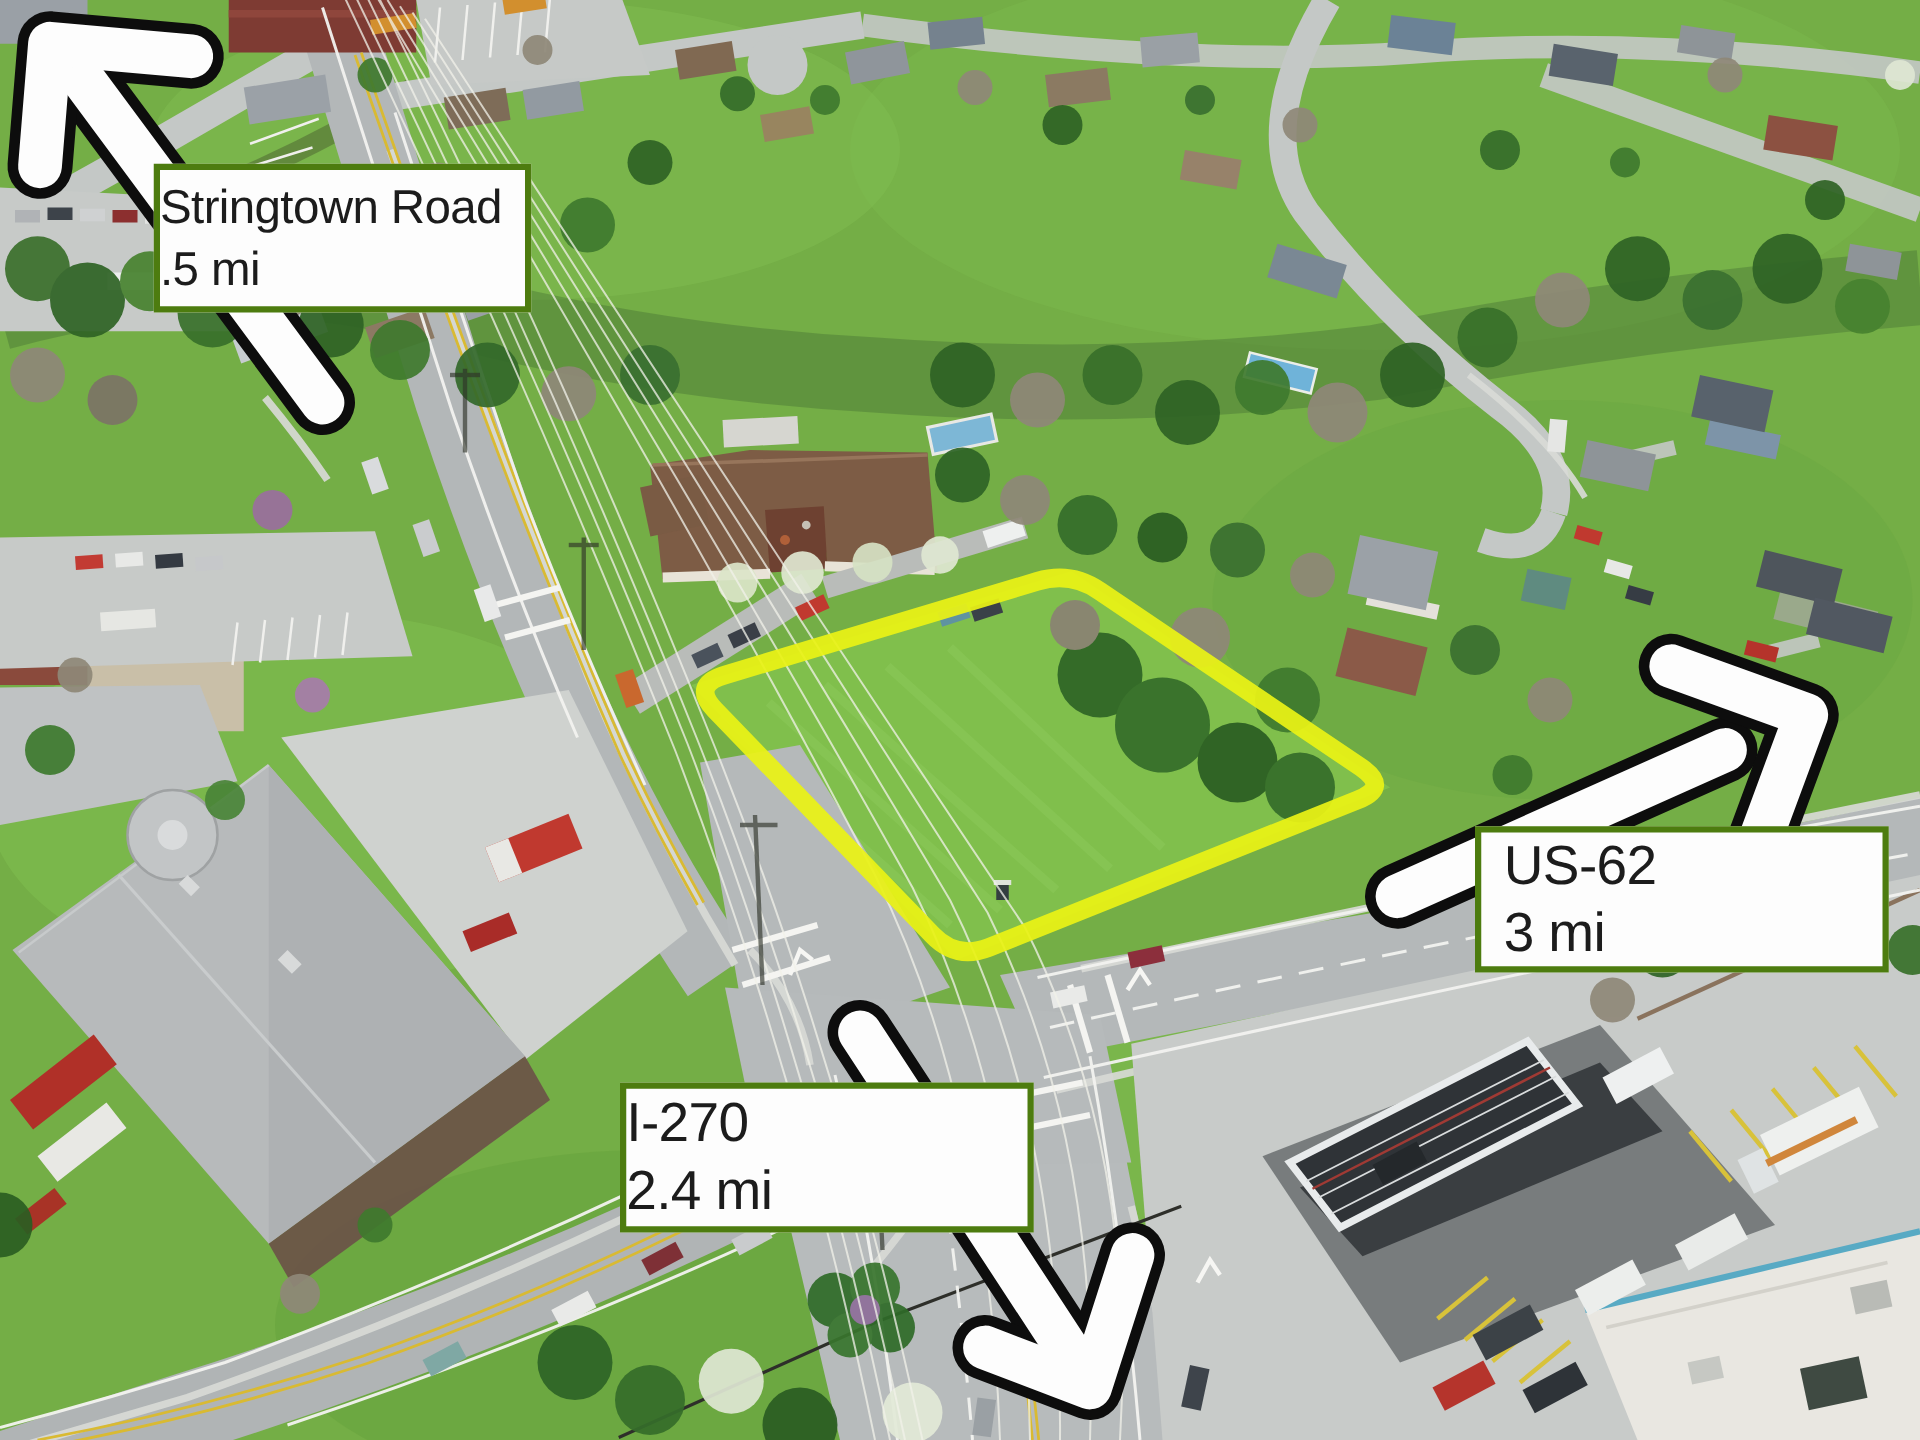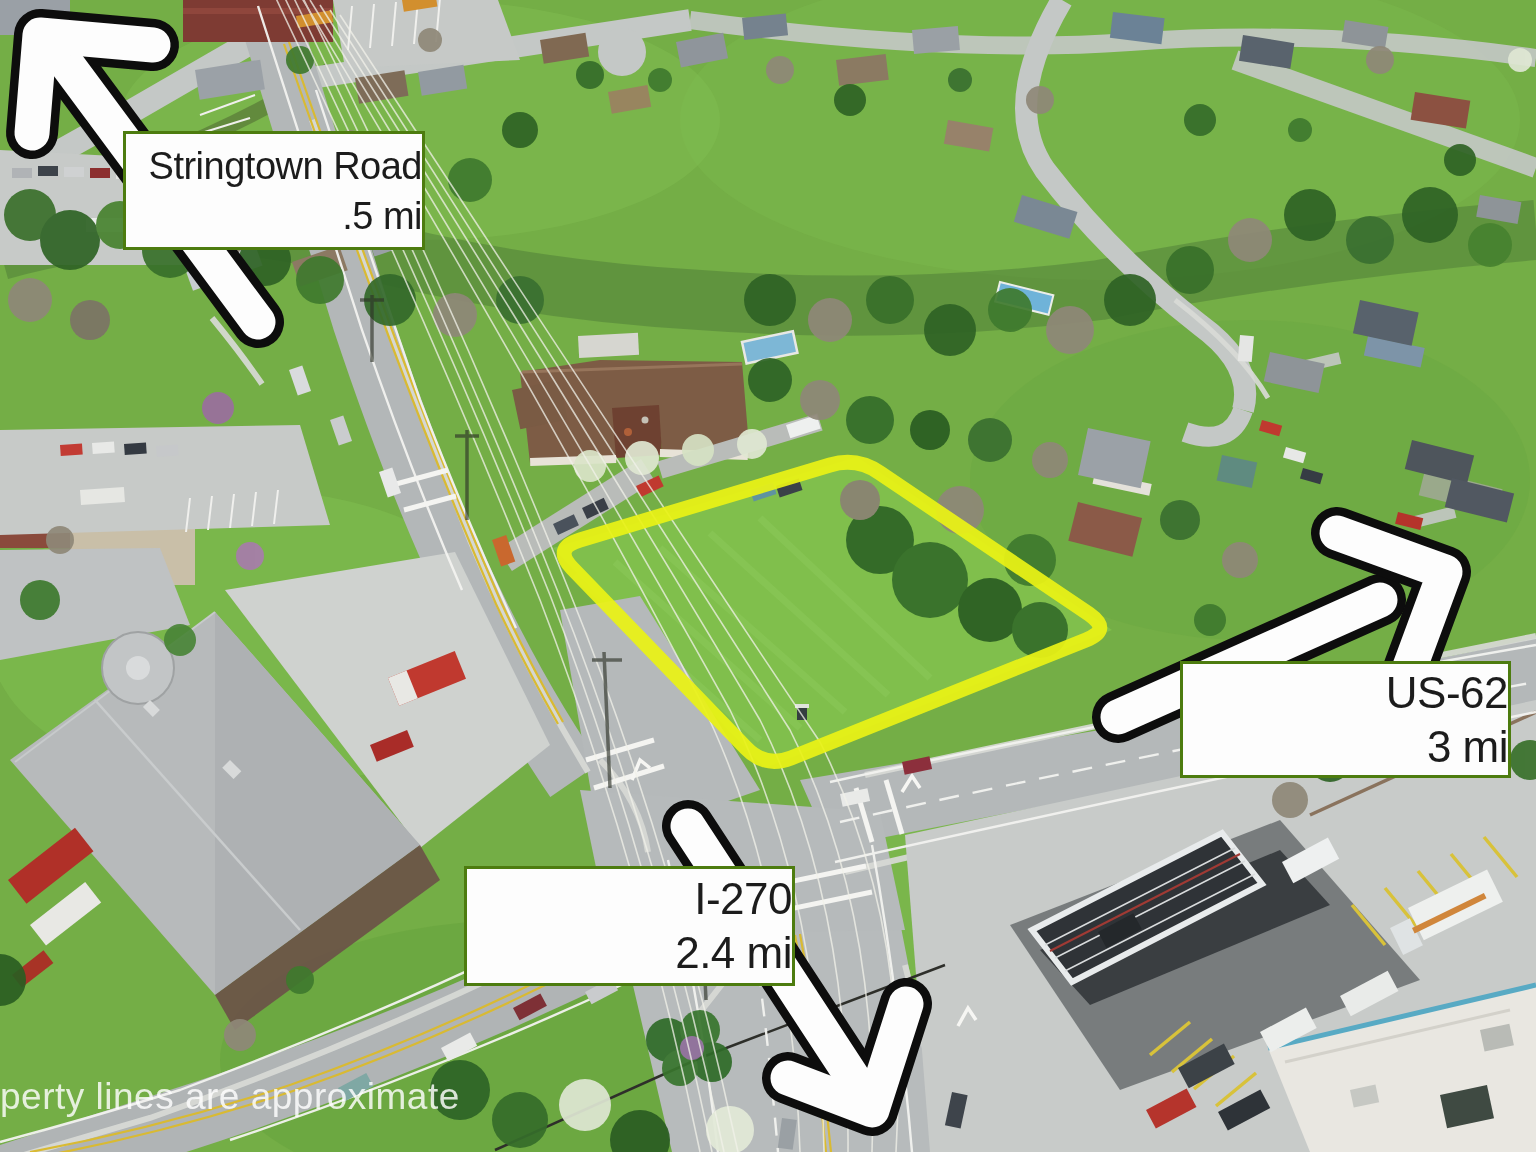--- a/index.html
+++ b/index.html
@@ -1,24 +1,24 @@
 <!DOCTYPE html>
 <html><head>
 <meta charset="utf-8">
 <style>
   html,body{margin:0;padding:0;background:#222;}
   .stage{position:relative;width:1536px;height:1152px;overflow:hidden;
          font-family:"Liberation Sans",sans-serif;background:#74ae46;}
   .stage > svg{position:absolute;left:0;top:0;display:block;}
-  .label-box{position:absolute;box-sizing:border-box;background:#fdfdfd;border:3px solid #4d7c0f;
-             color:#1c1c1c;display:flex;flex-direction:column;align-items:flex-end;justify-content:center;
+  .label-box{position:absolute;box-sizing:border-box;background:#fdfdfd;border:5px solid #4d7c0f;
+             color:#1c1c1c;display:flex;flex-direction:column;align-items:flex-start;justify-content:center;
              text-align:center;letter-spacing:-0.5px;z-index:30;}
   .lb-1{left:123px;top:131px;width:302px;height:119px;font-size:38px;line-height:50px;}
-  .lb-2{left:1180px;top:661px;width:331px;height:117px;font-size:44px;line-height:54px;}
-  .lb-3{left:464px;top:866px;width:331px;height:120px;font-size:44px;line-height:54px;}
+  .lb-2{left:1180px;top:661px;width:331px;height:117px;font-size:44px;line-height:54px;padding-left:18px;}
+  .lb-3{left:496px;top:866px;width:331px;height:120px;font-size:44px;line-height:54px;}
   .watermark{position:absolute;left:0;top:1076px;font-size:37px;color:rgba(255,255,255,0.82);
              letter-spacing:.5px;white-space:nowrap;z-index:40;}
 </style>
 </head>
 <body>
 
 <div class="stage">
 
 <svg width="1536" height="1152" viewBox="0 0 1536 1152">
 
@@ -435,15 +435,14 @@
   <div class="label-box lb-2">
     <div>US-62</div>
     <div>3 mi</div>
   </div>
 
   <div class="label-box lb-3">
     <div>I-270</div>
     <div>2.4 mi</div>
   </div>
 
-  <div class="watermark">perty lines are approximate</div>
 
 </div>
 
 </body></html>

